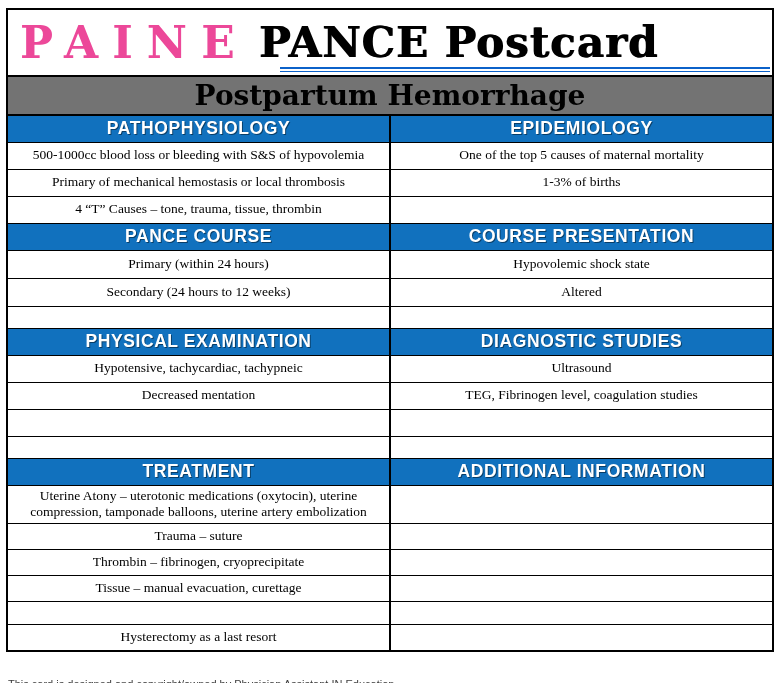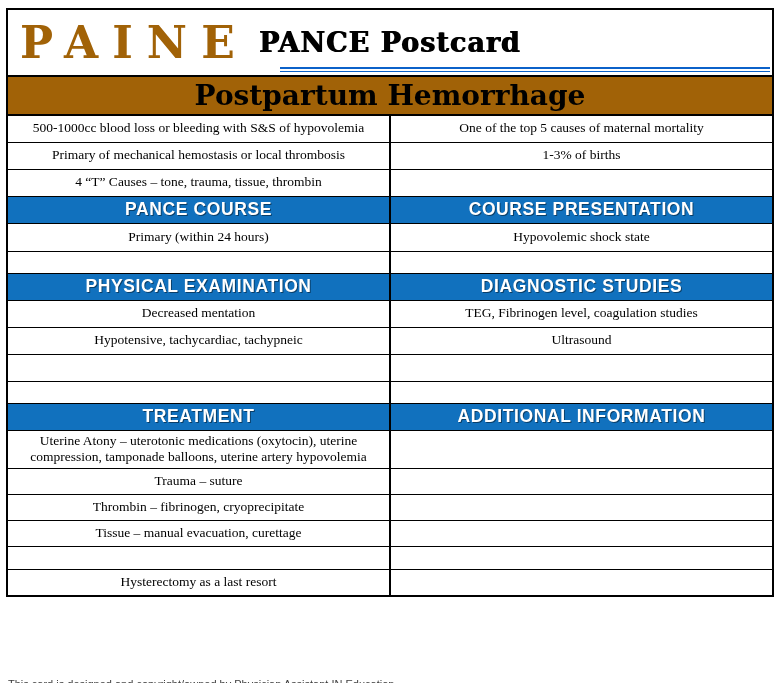--- a/index.html
+++ b/index.html
@@ -24,48 +24,48 @@
     align-items:center;
     overflow:hidden;
   }
   .brand {
     margin-left:12px;
     font-family:"DejaVu Serif", serif;
     font-weight:bold;
     font-size:44px;
     line-height:1;
     letter-spacing:0.32em;
-    color:#a16207;
+    color:#ec4899;
     white-space:nowrap;
   }
   .pance-title {
     margin-left:10px;
     font-family:"DejaVu Serif", serif;
     font-weight:bold;
-    font-size:27px;
+    font-size:42px;
     line-height:1;
     letter-spacing:1px;
     color:#000;
     white-space:nowrap;
     text-shadow:1px 0 0 #000;
   }
   .double-underline {
     position:absolute;
     left:272px; right:2px; bottom:3px;
     height:5px;
     border-top:2px solid #0B61C9;
     border-bottom:1px solid #0B61C9;
   }
 
   
   .banner {
     margin-top:-2px;
     height:41px;
     border:2px solid #000;
-    background:#a16207;
+    background:#737373;
     display:flex;
     align-items:center;
     justify-content:center;
   }
   .banner-title {
     font-family:"DejaVu Serif", serif;
     font-weight:bold;
     font-size:28px;
     line-height:1;
     color:#000;
@@ -130,20 +130,24 @@
       <div class="double-underline"></div>
     </div>
 
     <div class="banner">
       <span class="banner-title">Postpartum Hemorrhage</span>
     </div>
 
     <table class="card-table">
 
       <tbody>
+          <tr class="hdr">
+        <td>PATHOPHYSIOLOGY</td>
+        <td>EPIDEMIOLOGY</td>
+      </tr>
       <tr class="r27">
         <td>500-1000cc blood loss or bleeding with S&amp;S of hypovolemia</td>
         <td>One of the top 5 causes of maternal mortality</td>
       </tr>
       <tr class="r27">
         <td>Primary of mechanical hemostasis or local thrombosis</td>
         <td>1-3% of births</td>
       </tr>
       <tr class="r27">
         <td>4 “T” Causes – tone, trauma, tissue, thrombin</td>
@@ -151,52 +155,56 @@
       </tr>
 
       <tr class="hdr">
         <td>PANCE COURSE</td>
         <td>COURSE PRESENTATION</td>
       </tr>
       <tr class="r28">
         <td>Primary (within 24 hours)</td>
         <td>Hypovolemic shock state</td>
       </tr>
+      <tr class="r28">
+        <td>Secondary (24 hours to 12 weeks)</td>
+        <td>Altered</td>
+      </tr>
       <tr class="r22">
         <td></td>
         <td></td>
       </tr>
 
       <tr class="hdr">
         <td>PHYSICAL EXAMINATION</td>
         <td>DIAGNOSTIC STUDIES</td>
       </tr>
       <tr class="r27">
+        <td>Hypotensive, tachycardiac, tachypneic</td>
+        <td>Ultrasound</td>
+      </tr>
+      <tr class="r27">
         <td>Decreased mentation</td>
         <td>TEG, Fibrinogen level, coagulation studies</td>
-      </tr>
-      <tr class="r27">
-        <td>Hypotensive, tachycardiac, tachypneic</td>
-        <td>Ultrasound</td>
       </tr>
       <tr class="r27">
         <td></td>
         <td></td>
       </tr>
       <tr class="r22">
         <td></td>
         <td></td>
       </tr>
 
       <tr class="hdr">
         <td>TREATMENT</td>
         <td>ADDITIONAL INFORMATION</td>
       </tr>
       <tr class="r38">
-        <td>Uterine Atony – uterotonic medications (oxytocin), uterine compression, tamponade balloons, uterine artery hypovolemia</td>
+        <td>Uterine Atony – uterotonic medications (oxytocin), uterine compression, tamponade balloons, uterine artery embolization</td>
         <td></td>
       </tr>
       <tr class="r26">
         <td>Trauma – suture</td>
         <td></td>
       </tr>
       <tr class="r26">
         <td>Thrombin – fibrinogen, cryoprecipitate</td>
         <td></td>
       </tr>

